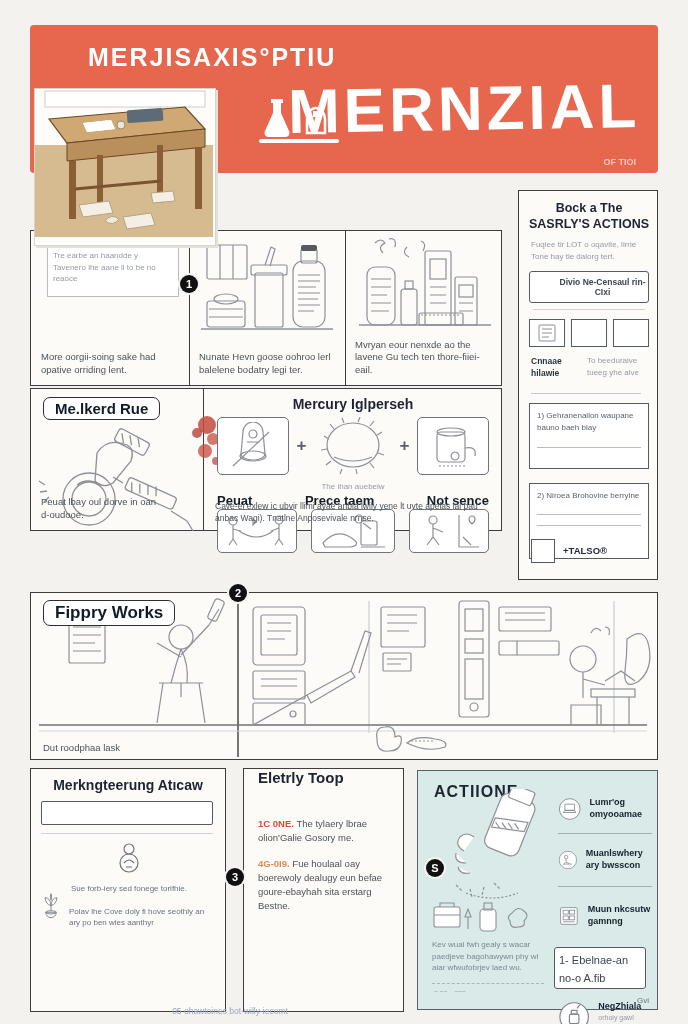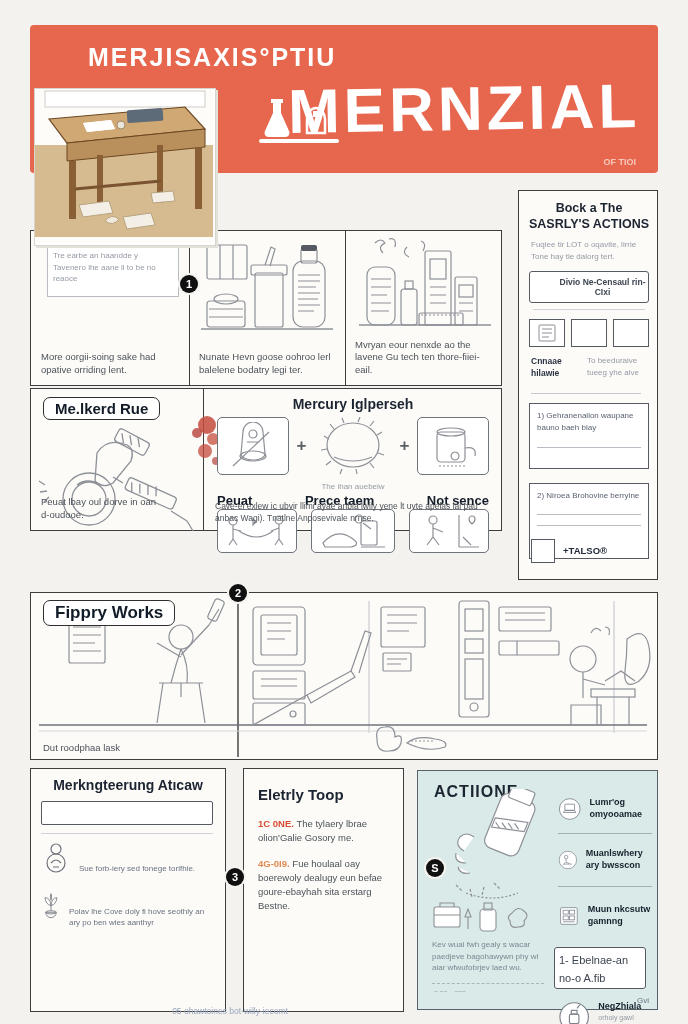--- a/index.html
+++ b/index.html
@@ -323,21 +323,21 @@
   </svg>
   <div class="abs caption" style="left:12px;bottom:4px;">Dut roodphaa lask</div>
   <div class="badge" style="left:198px;top:-9px;">2</div>
 </div>
 
 <div class="panel" style="left:30px;top:768px;width:196px;height:244px;">
   <div class="abs" style="left:0;top:8px;width:100%;text-align:center;font-weight:bold;font-size:14px;">Merkngteerung Atıcaw</div>
   <div class="abs itembox" style="left:10px;top:32px;width:172px;height:24px;border-radius:2px;"></div>
   <div class="abs hrline" style="left:10px;top:64px;width:172px;border-color:#cfd2d8;"></div>
 
-  <div class="abs" style="left:10px;top:72px;width:176px;display:flex;gap:8px;align-items:flex-end;">
+  <div class="abs" style="left:10px;top:72px;width:176px;display:flex;gap:8px;align-items:center;flex-direction:column;">
     <svg width="30" height="34" viewBox="0 0 30 34" fill="none" stroke="#6f737b" stroke-width="1.2">
       <circle cx="15" cy="8" r="5"></circle>
         <circle cx="15" cy="22" r="9"></circle>
       <path d="M10 22 q5 -6 10 0 M12 26 h6"></path>
     </svg>
     <div class="tiny" style="color:#6a7280;">Sue forb-iery sed fonege torlfhie.</div>
   </div>
 
   <div class="abs" style="left:10px;top:116px;width:176px;display:flex;gap:8px;align-items:flex-end;">
     <svg width="30" height="44" viewBox="0 0 30 44" fill="none" stroke="#6f737b" stroke-width="1.2">
@@ -346,21 +346,21 @@
         <ellipse cx="15" cy="30" rx="8" ry="2.4"></ellipse>
     </svg>
     <div class="tiny" style="color:#6a7280;">Polav lhe Cove doly fi hove seothly an ary po ben wies aanthyr</div>
   </div>
 
 </div>
 
 <div class="badge" style="left:226px;top:868px;">3</div>
 
 <div class="panel" style="left:243px;top:768px;width:161px;height:244px;">
-  <div class="abs" style="left:14px;top:17px;font-weight:bold;font-size:15px;">Eletrly Toop</div>
+  <div class="abs" style="left:14px;top:0;font-weight:bold;font-size:15px;">Eletrly Toop</div>
   <div class="abs" style="left:14px;top:48px;width:132px;">
     <div class="stepp">
       <span class="lead-red">1C 0NE.</span>
       <span>The tylaery lbrae olion'Galie Gosory me.</span>
     </div>
     <div class="stepp">
       <span class="lead-orange">4G-0I9.</span>
       <span>Fue houlaal oay boerewoly dealugy eun befae goure-ebayhah sita erstarg Bestne.</span>
     </div>
   </div>

